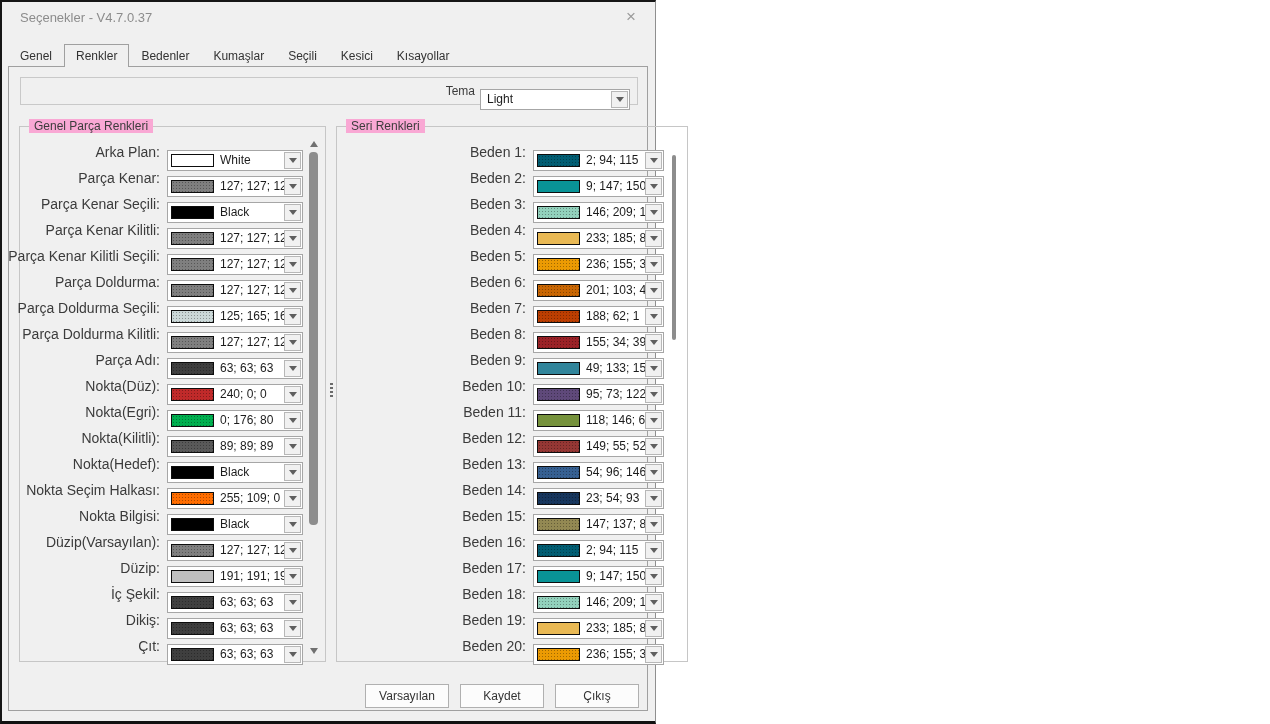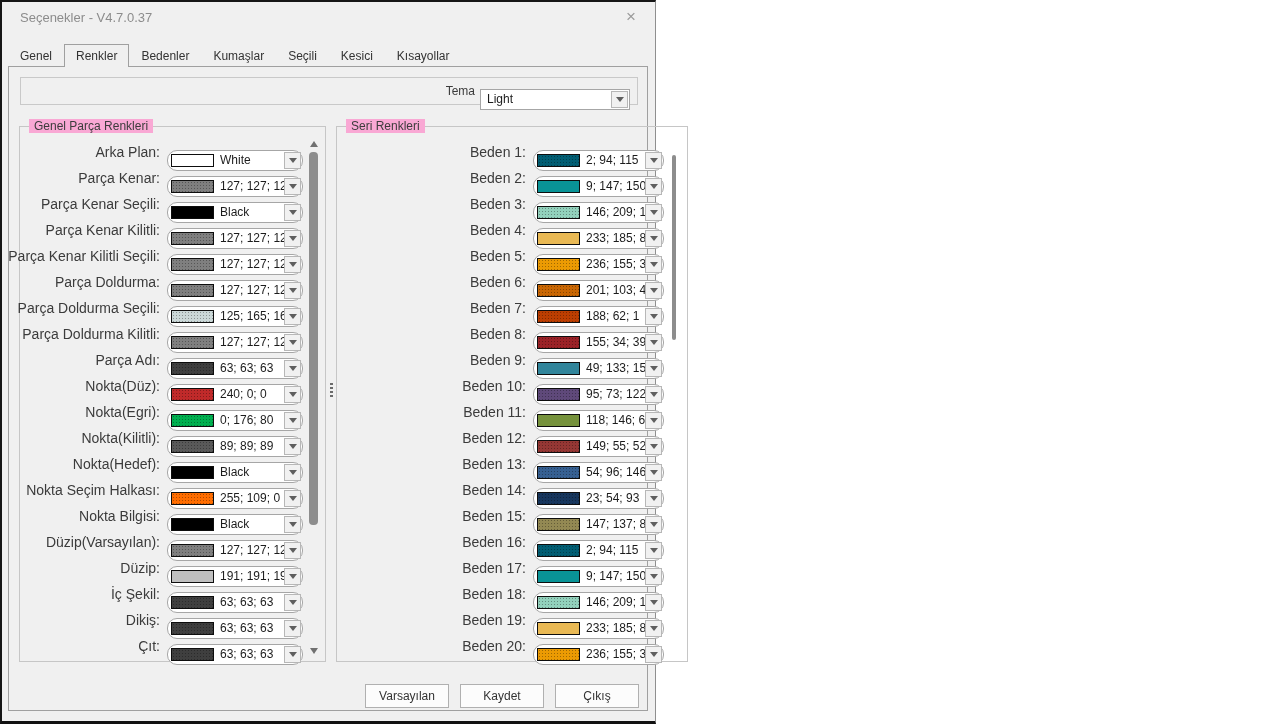--- a/index.html
+++ b/index.html
@@ -38,21 +38,21 @@
   .group-general { left:10px; width:307px; }
   .group-series { left:327px; width:352px; }
   .group-title { position:absolute; top:-8px; left:9px; background:#f9a8d4; padding:0 5px;
     font-size:12px; color:#3c3c3c; white-space:nowrap; }
 
   .rows { position:absolute; top:12px; left:0; right:0; }
   .row { height:26px; display:flex; align-items:center; justify-content:flex-end; }
   .group-general .row { padding-right:22px; }
   .group-series .row { padding-right:23px; }
   .row-label { font-size:14px; color:#3b3b3b; margin-right:7px; white-space:nowrap; }
-  .color-combo { flex:none;border-radius:10px; }
+  .color-combo { flex:none; }
   .group-general .color-combo { width:136px; }
   .group-series .color-combo { width:131px; }
   .swatch { width:43px; height:13px; border:1px solid #0d0d0d; margin-left:3px; flex:none; background:#fff; }
   .swatch.textured { background-image: radial-gradient(rgba(0,0,0,0.32) 0.8px, transparent 0.9px);
     background-size:3px 3px; }
 
   .scrollbar-classic { position:absolute; right:5px; top:11px; bottom:4px; width:13px; }
   .sb-arrow { position:absolute; left:0; width:13px; height:12px; display:flex; align-items:center; justify-content:center; }
   .sb-arrow.up { top:0; } .sb-arrow.down { bottom:0; }
   .tri-up { width:0;height:0;border-left:4.5px solid transparent;border-right:4.5px solid transparent;border-bottom:6px solid #707070; }

